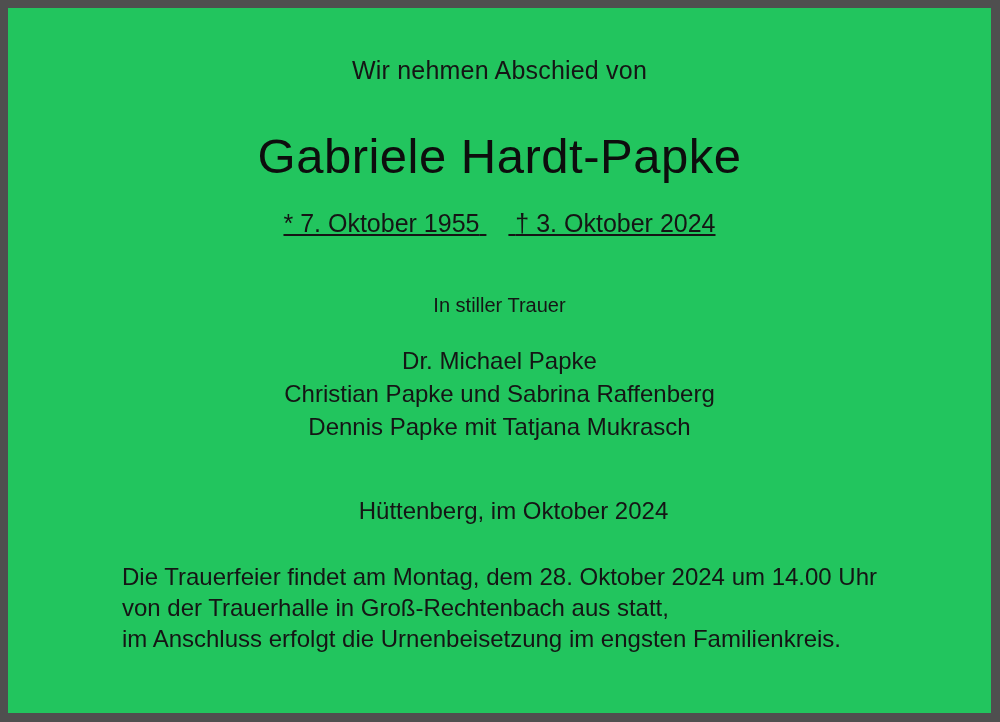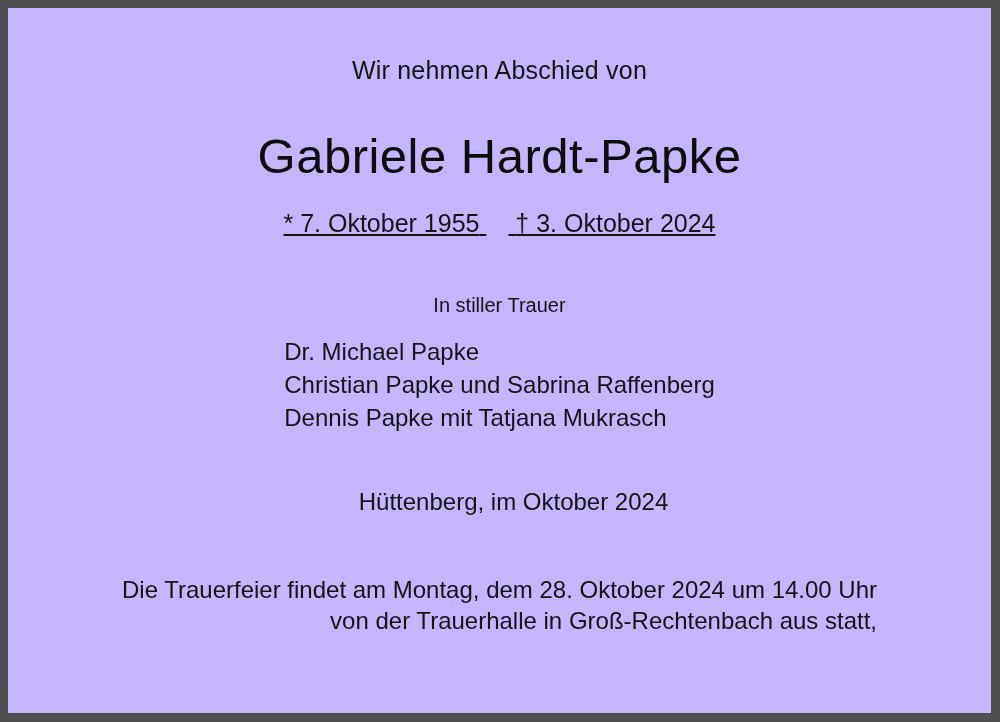--- a/index.html
+++ b/index.html
@@ -19,21 +19,21 @@
     width: 1000px;
     height: 722px;
     box-sizing: border-box;
     padding: 8px 9px 9px 8px;
     background: #4f4f4f;
   }
   .card {
     position: relative;
     width: 100%;
     height: 100%;
-    background: #c4b5fd;
+    background: #22c55e;
     box-sizing: border-box;
     display: flex;
     flex-direction: column;
     align-items: center;
   }
   .intro {
     font-size: 25px;
     font-weight: 400;
     letter-spacing: 0.2px;
     margin-top: 48px;
@@ -58,37 +58,38 @@
   .dates .sep {
     display: inline-block;
     width: 22px;
   }
   .mourning-label {
     font-size: 20px;
     margin-top: 56px;
     color: #151515;
   }
   .mourners {
-    margin-top: 18px;
+    margin-top: 27px;
+    text-align: center;
   }
   .mourners div {
     font-size: 24px;
     line-height: 33px;
     color: #151515;
     white-space: nowrap;
   }
   .place-date {
     font-size: 24px;
     margin-top: 54px;
     color: #151515;
     margin-left: 28px;
   }
   .ceremony {
-    margin-top: 58px;
-    text-align: right;
+    margin-top: 36px;
+    text-align: left;
   }
   .ceremony div {
     font-size: 24px;
     line-height: 31px;
     color: #151515;
     white-space: nowrap;
   }
 </style>
 </head>
 <body>
@@ -112,16 +113,17 @@
       <div>Dr. Michael Papke</div>
       <div>Christian Papke und Sabrina Raffenberg</div>
       <div>Dennis Papke mit Tatjana Mukrasch</div>
     </div>
 
     <div class="place-date">Hüttenberg, im Oktober 2024</div>
 
     <div class="ceremony">
       <div>Die Trauerfeier findet am Montag, dem 28. Oktober 2024 um 14.00 Uhr</div>
       <div>von der Trauerhalle in Groß-Rechtenbach aus statt,</div>
+      <div>im Anschluss erfolgt die Urnenbeisetzung im engsten Familienkreis.</div>
     </div>
 
   </div>
 </div>
 
 </body></html>

